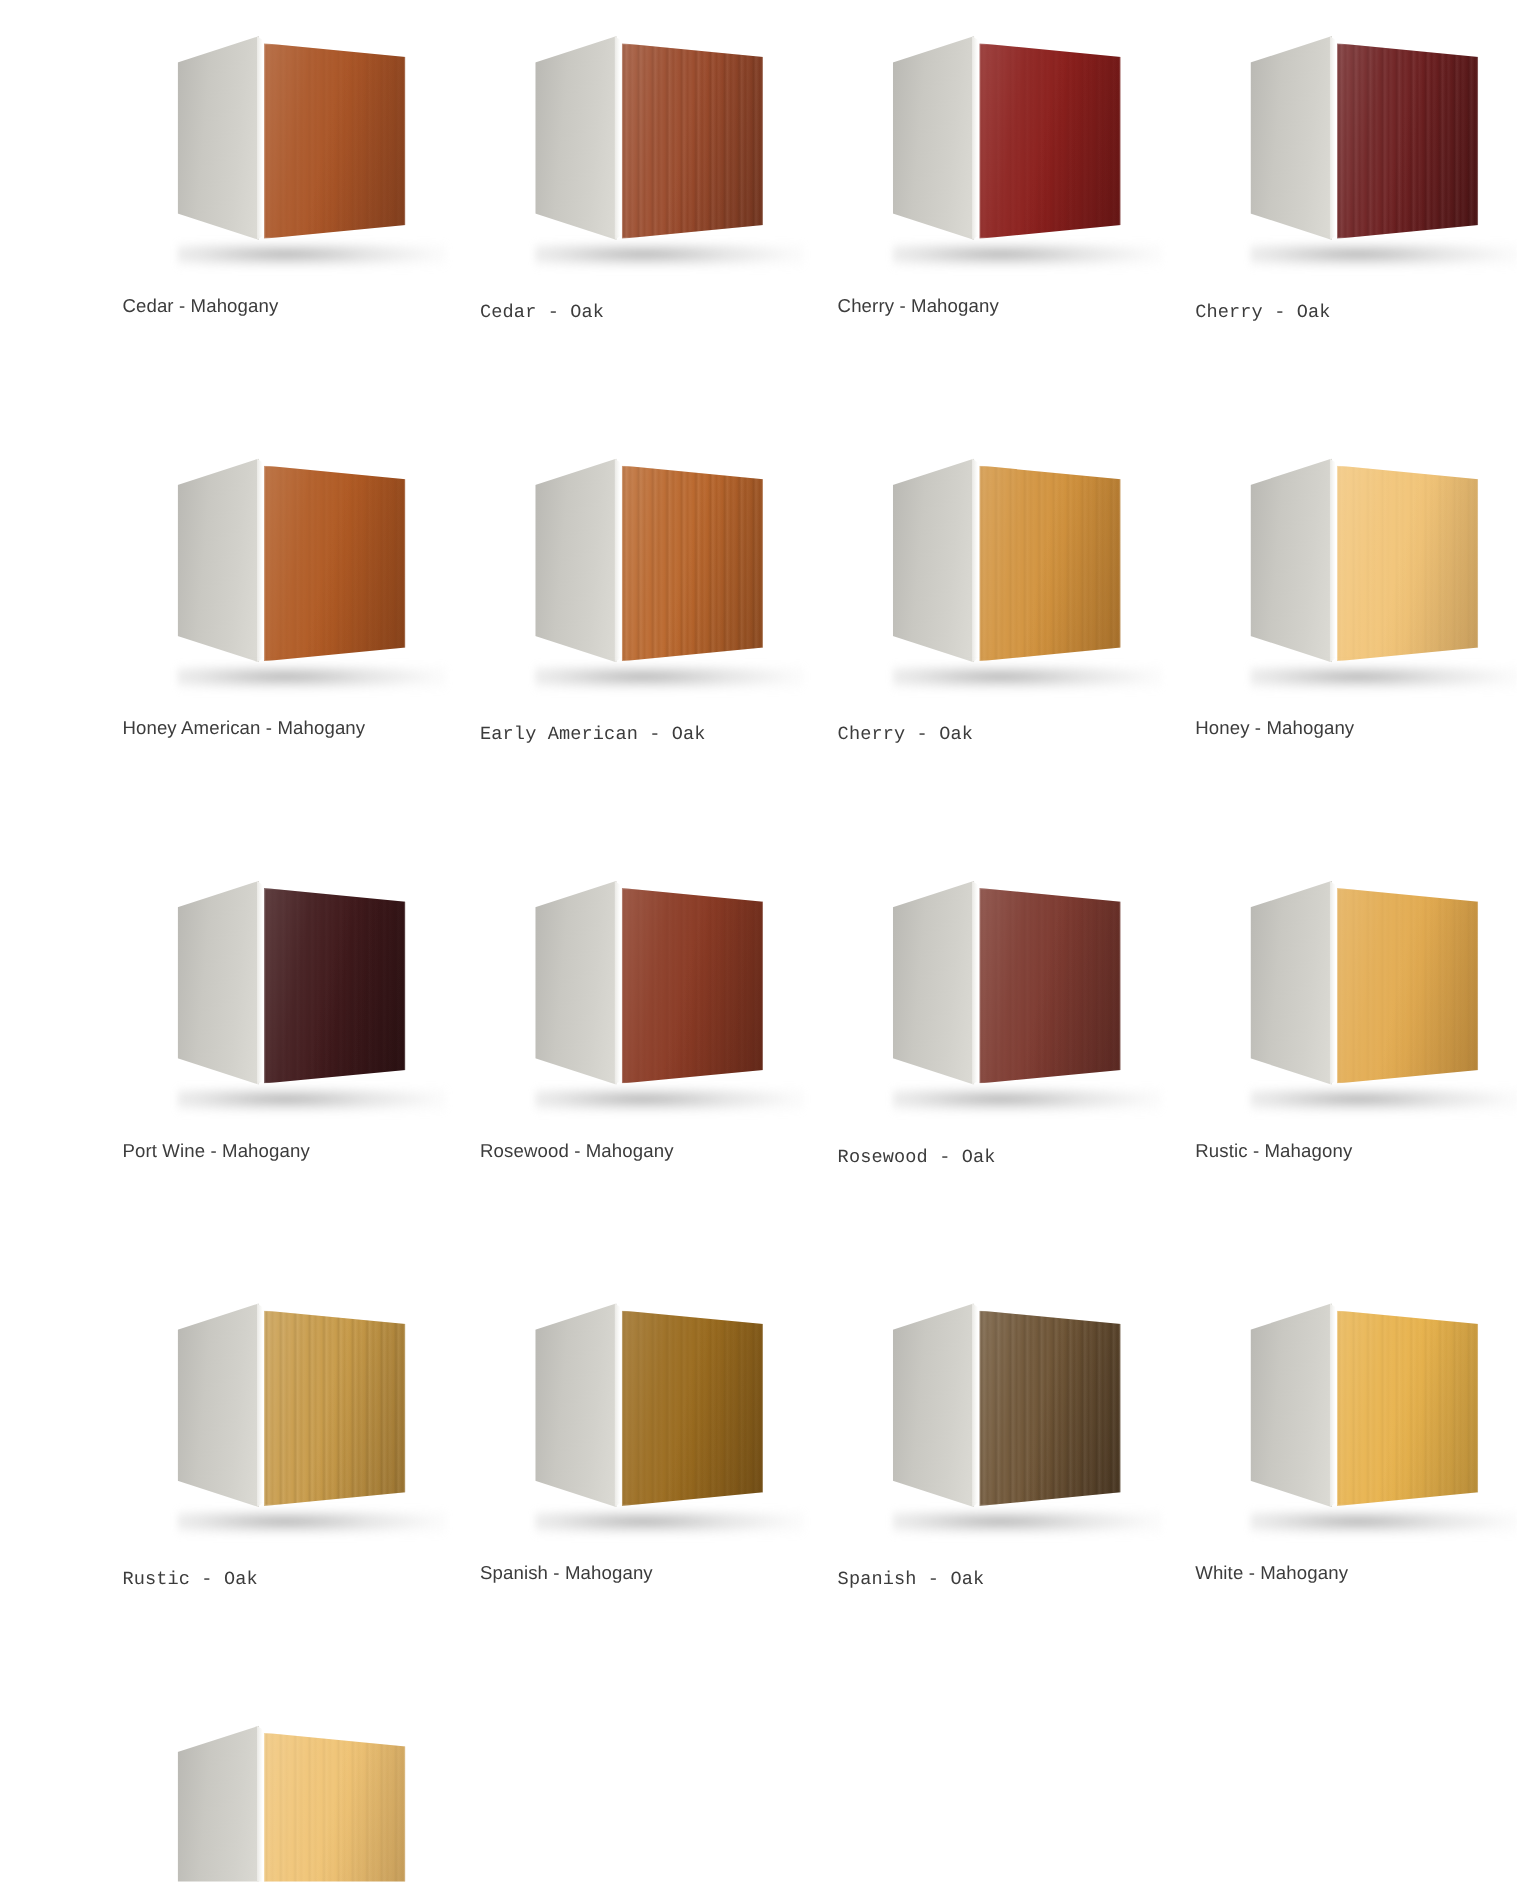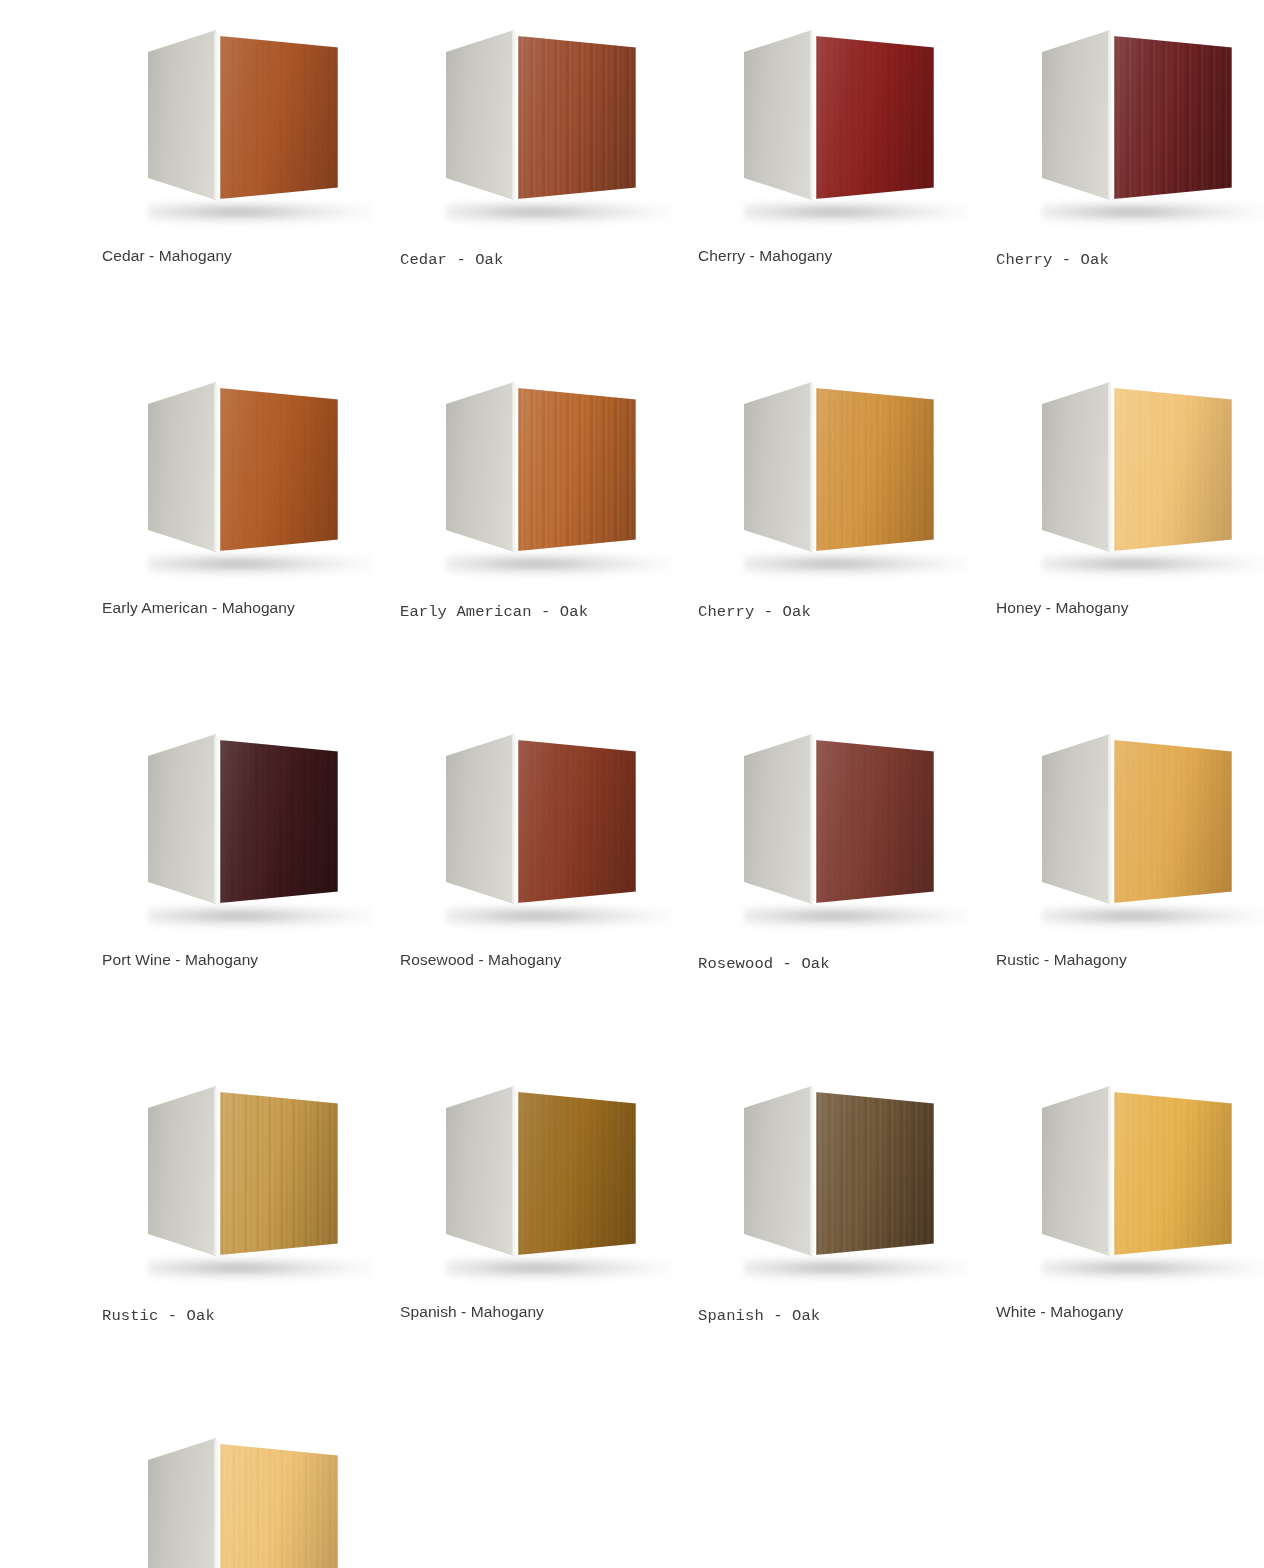--- a/index.html
+++ b/index.html
@@ -215,21 +215,21 @@
         <div class="side-panel"></div>
         <div class="side-panel-edge"></div>
         <div class="face-panel">
           <div class="face-base" style="background: linear-gradient(103deg, rgb(176, 90, 35) 0%, rgb(176, 90, 35) 45%, rgb(148, 72, 28) 100%);"></div>
           <div class="face-grain soft"></div>
           <div class="face-light"></div>
         </div>
         <div class="face-border"></div>
         <div class="ground-shadow"></div>
       </div>
-      <div class="swatch-label lbl-a">Early American - Mahogany</div>
+      <div class="swatch-label lbl-a">Honey American - Mahogany</div>
     </div>
     <div class="swatch-cell">
       <div class="door-render">
         <div class="side-panel"></div>
         <div class="side-panel-edge"></div>
         <div class="face-panel">
           <div class="face-base" style="background: linear-gradient(103deg, rgb(185, 102, 43) 0%, rgb(185, 102, 43) 45%, rgb(154, 81, 34) 100%);"></div>
           <div class="face-grain strong"></div>
           <div class="face-light"></div>
         </div>

